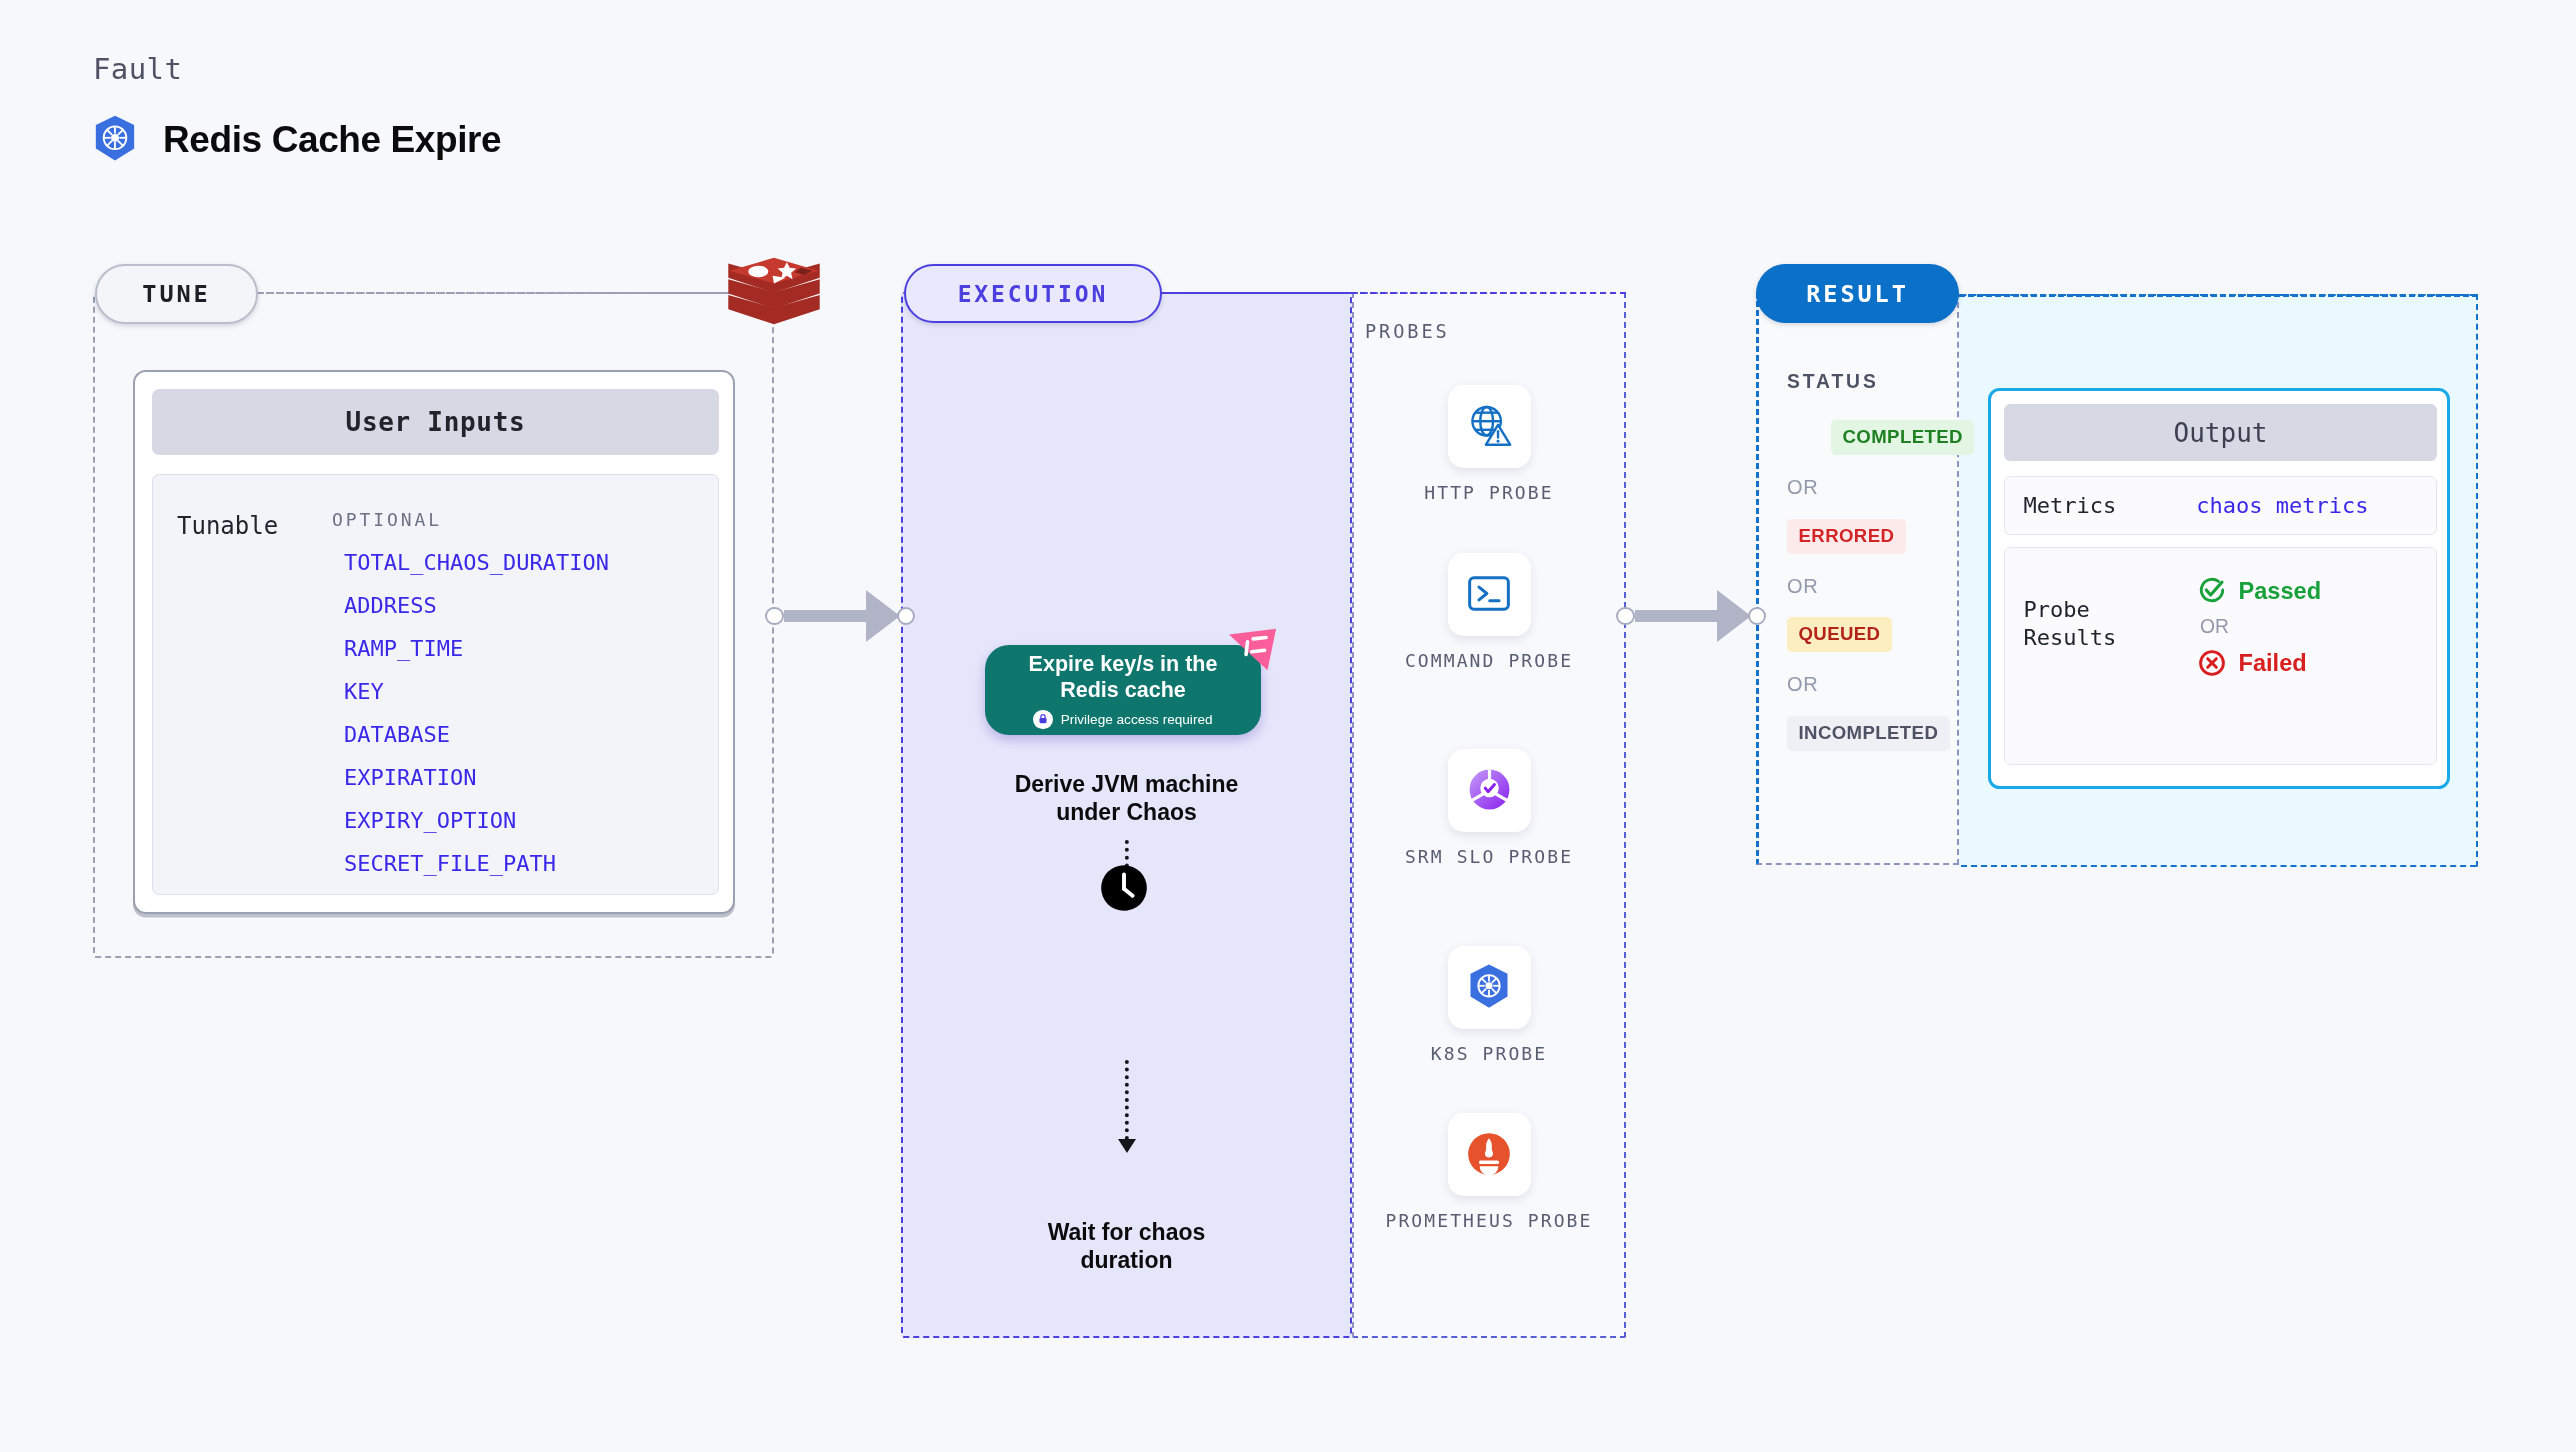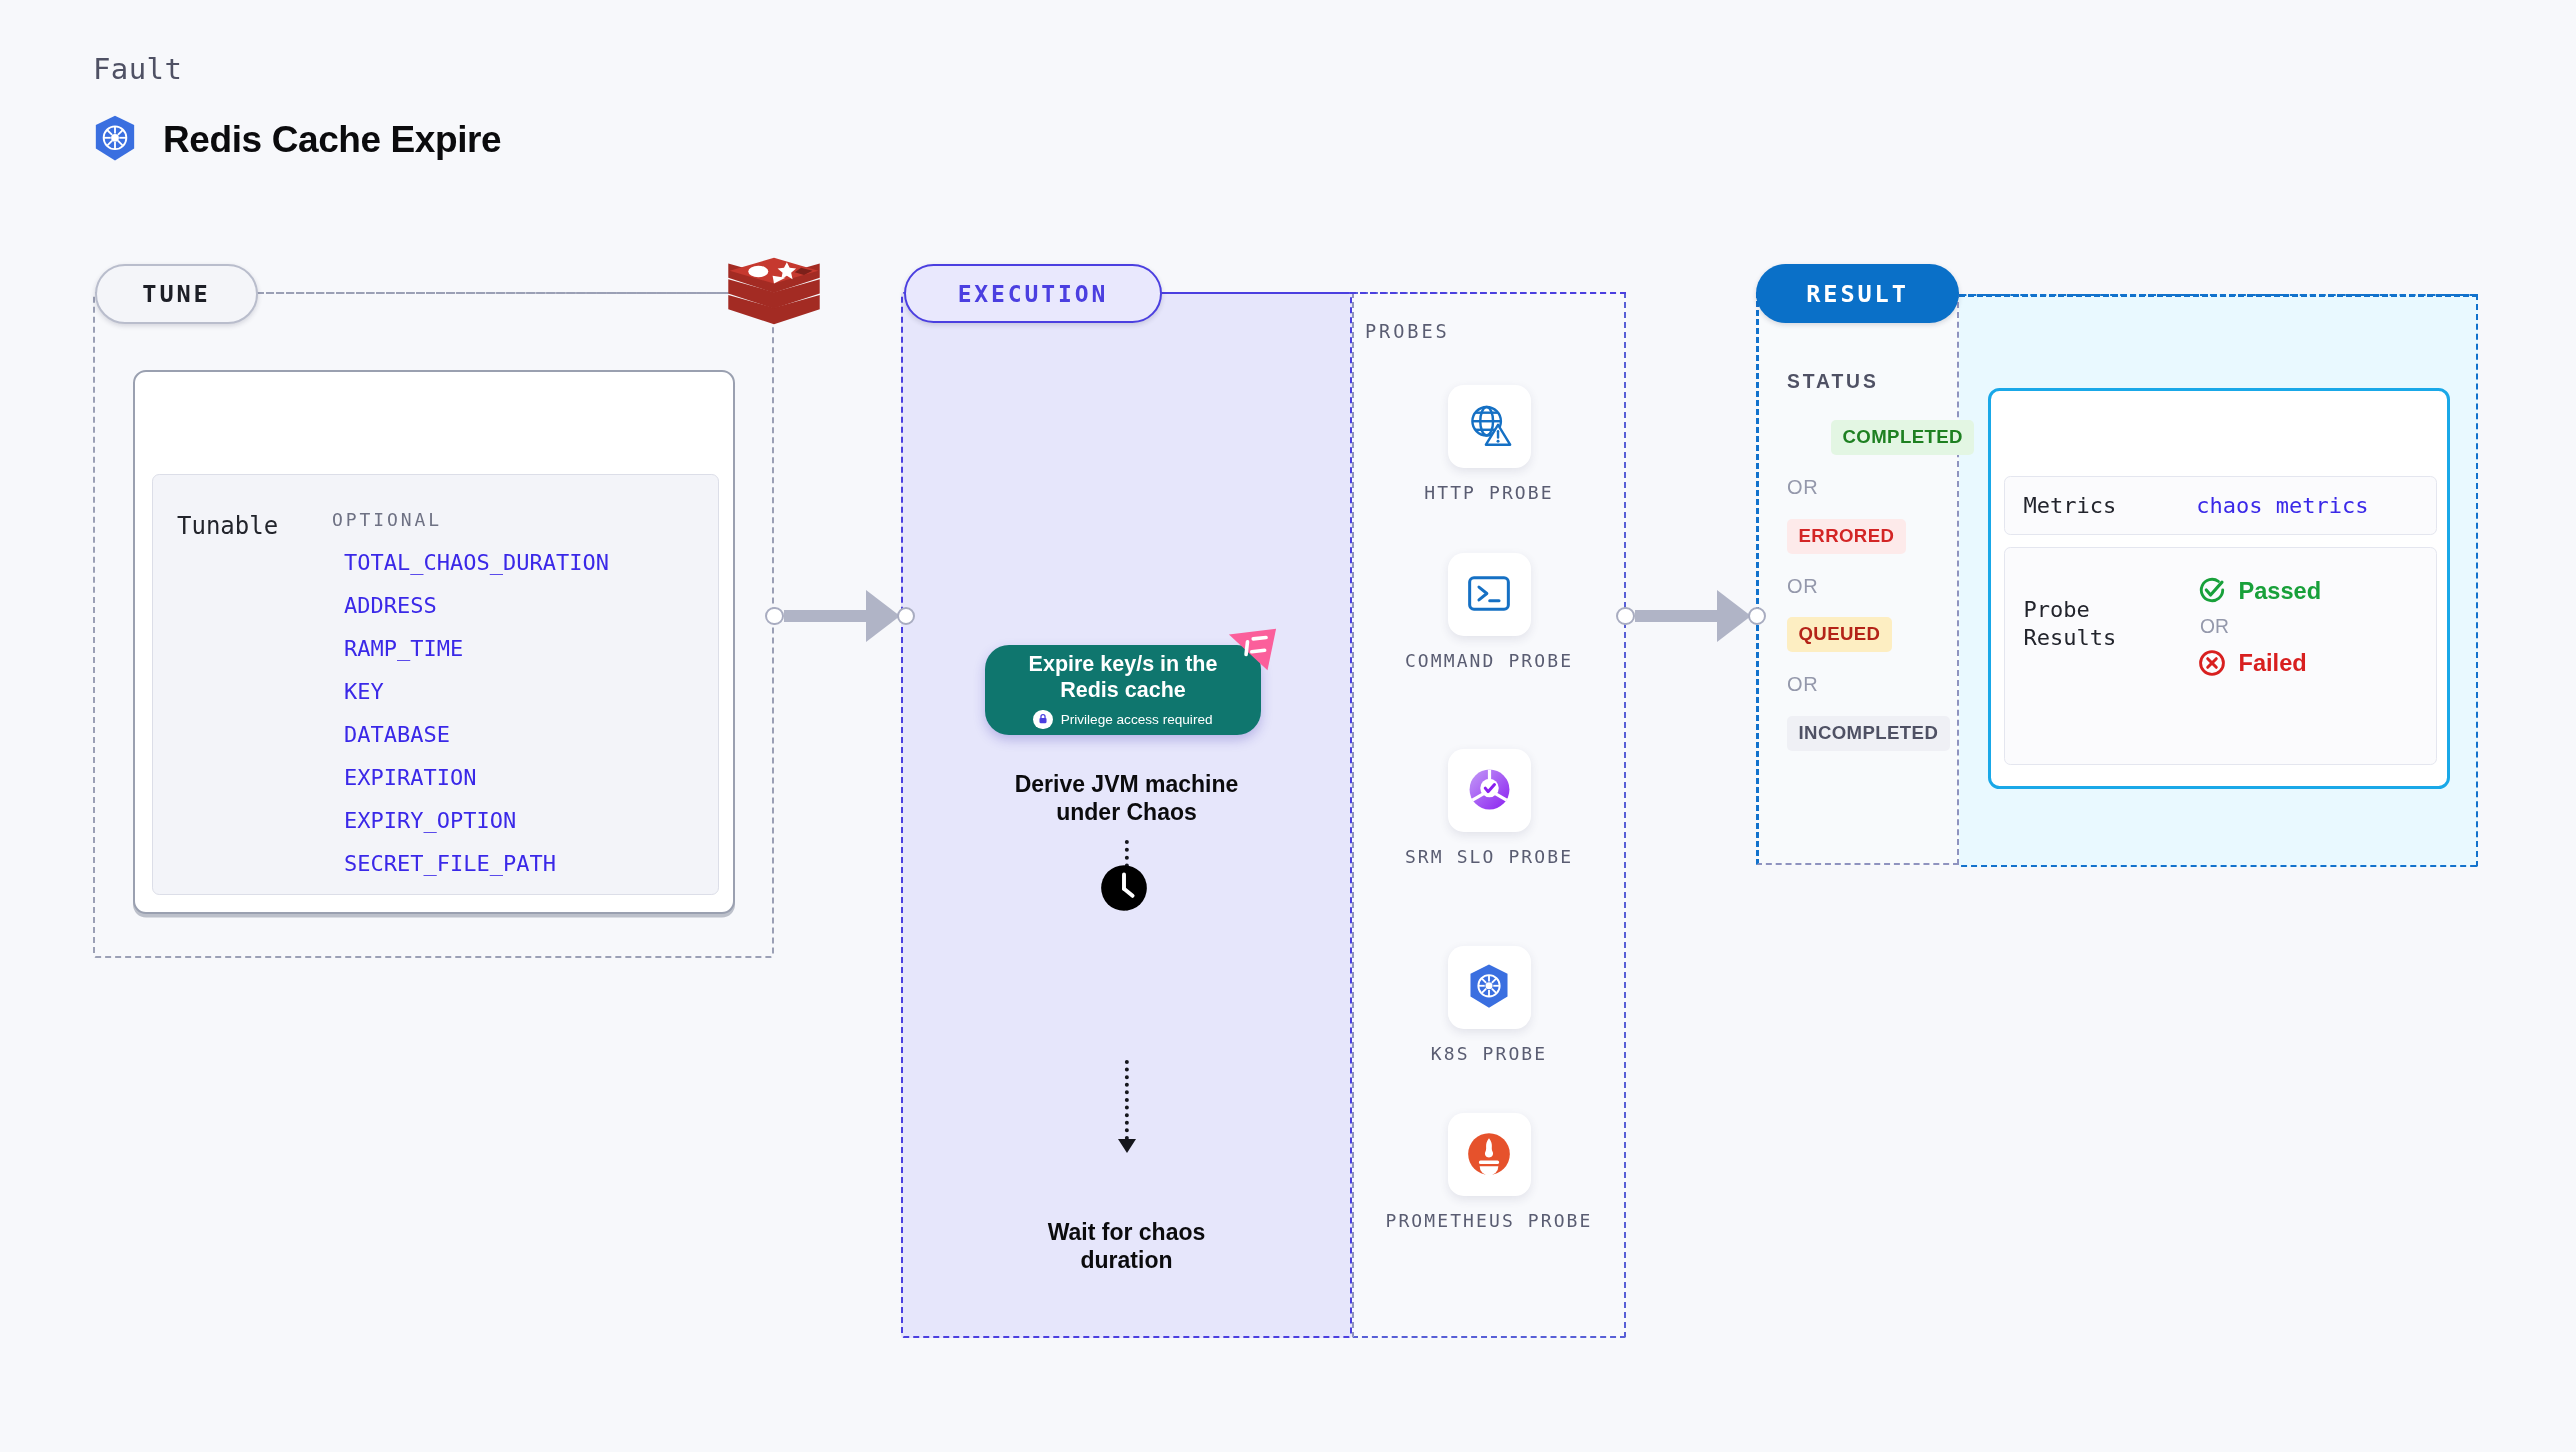--- a/index.html
+++ b/index.html
@@ -238,20 +238,21 @@
         <path d="M70 8 L132 26 L70 44 L8 26 Z" fill="#c6392f"></path>
         <ellipse cx="48" cy="27" rx="14" ry="8" fill="#fff"></ellipse>
         <polygon points="88,14 92,22 101,23 94,29 96,38 88,33 80,38 82,29 75,23 84,22" fill="#fff"></polygon>
         <polygon points="68,33 86,36 70,44" fill="#fff"></polygon>
         <polygon points="108,22 124,26 112,32 99,28" fill="#7c201a"></polygon>
       </g>
     </svg>
   </div>
 
   <div class="inputs-card">
+    <div class="inputs-header">User Inputs</div>
     <div class="inputs-body">
       <div class="tunable-label">Tunable</div>
       <div class="opt-label">OPTIONAL</div>
       <div class="param-list">
         <div class="param">TOTAL_CHAOS_DURATION</div>
         <div class="param">ADDRESS</div>
         <div class="param">RAMP_TIME</div>
         <div class="param">KEY</div>
         <div class="param gap">DATABASE</div>
         <div class="param">EXPIRATION</div>
@@ -433,20 +434,21 @@
   <div class="status-item or-text" style="top:575px;">OR</div>
   <div class="status-item" style="top:617px;">
     <span class="status-chip" style="background:#fdeec2;color:#b42318;">QUEUED</span>
   </div>
   <div class="status-item or-text" style="top:673px;">OR</div>
   <div class="status-item" style="top:716px;">
     <span class="status-chip" style="background:#eff0f5;color:#4f5164;text-align:right;">INCOMPLETED</span>
   </div>
 
   <div class="output-card">
+    <div class="output-header">Output</div>
 
     <div class="metrics-row">
       <span class="mono-key" style="margin-left:18.6px;">Metrics</span>
       <span class="mono-val" style="margin-left:80px;">chaos metrics</span>
     </div>
 
     <div class="probe-results-row">
       <span class="mono-key pr-key">Probe<br>Results</span>
       <div class="pr-values">
         <div class="pr-line">

